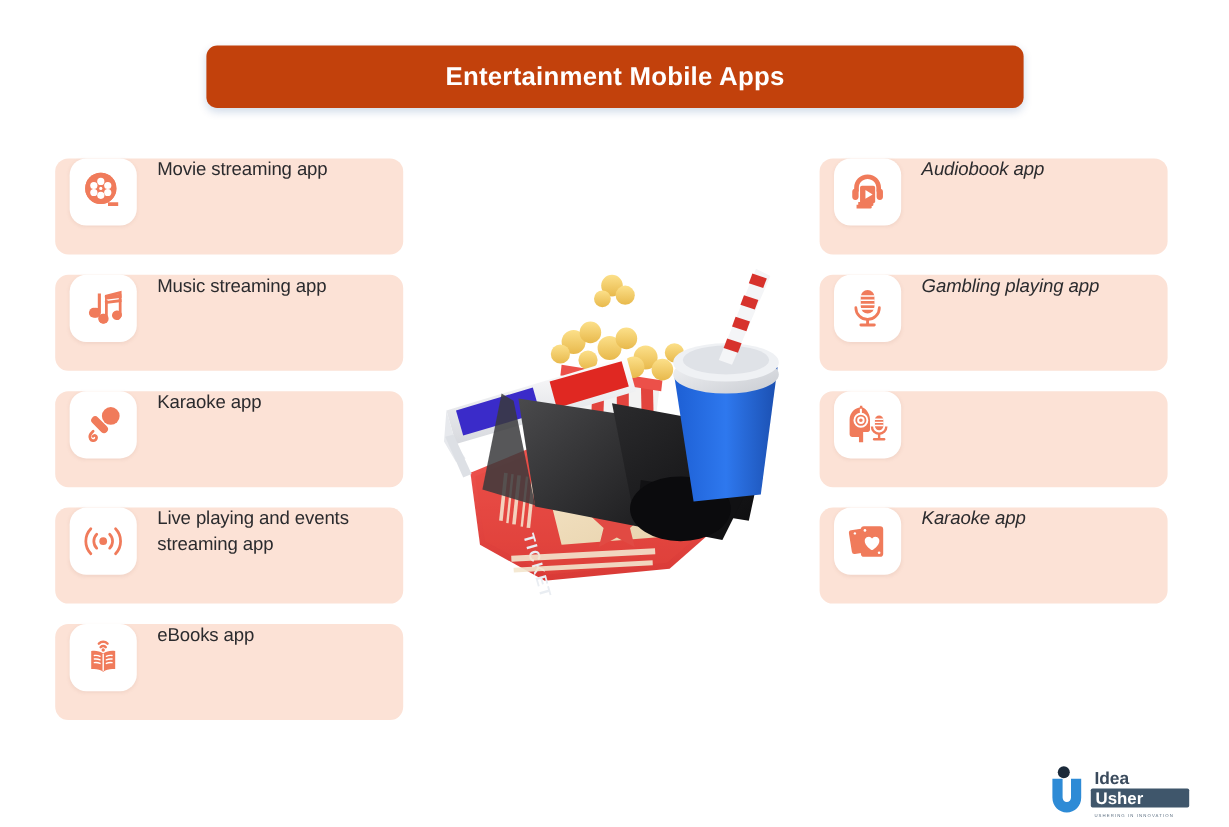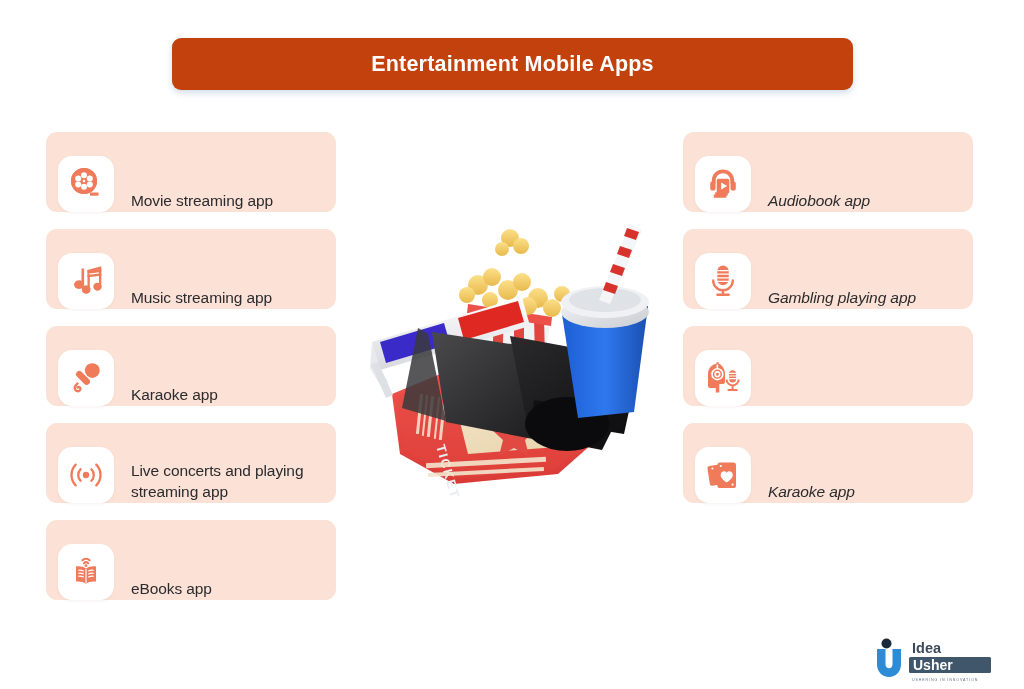--- a/index.html
+++ b/index.html
@@ -47,21 +47,21 @@
     gap: 17px;
   }
   .col-left  { left: 46px; }
   .col-right { left: 683px; font-style: italic; }
 
   .feature-row {
     height: 80px;
     background: #FCE2D6;
     border-radius: 11px;
     display: flex;
-    align-items: flex-end;
+    align-items: flex-start;
     padding-left: 12px;
     box-sizing: border-box;
   }
 
   .icon-tile {
     width: 56px;
     height: 56px;
     min-width: 56px;
     background: #ffffff;
     border-radius: 14px;
@@ -175,21 +175,21 @@
       <svg width="36" height="36" viewBox="0 0 36 36">
         <g fill="none" stroke="#F07B5B" stroke-width="2.3" stroke-linecap="round">
           <path d="M12.6 12.2a8.2 8.2 0 0 0 0 11.6"></path>
           <path d="M23.4 12.2a8.2 8.2 0 0 1 0 11.6"></path>
           <path d="M7.7 7.6a15 15 0 0 0 0 20.8"></path>
           <path d="M28.3 7.6a15 15 0 0 1 0 20.8"></path>
         </g>
         <circle cx="18" cy="18" r="3.2" fill="#F07B5B"></circle>
       </svg>
     </div>
-    <span class="feature-label">Live concerts and playing streaming app</span>
+    <span class="feature-label">Live playing and events streaming app</span>
   </div>
 
   <div class="feature-row">
     <div class="icon-tile">
       <svg width="36" height="36" viewBox="0 0 36 36">
         <g fill="none" stroke="#F07B5B" stroke-width="2.1" stroke-linecap="round">
           <path d="M14.4 6.3a5.2 5.2 0 0 1 7.2 0"></path>
           <path d="M15.9 9.2a3 3 0 0 1 4.2 0"></path>
         </g>
         <circle cx="18" cy="11.7" r="1.4" fill="#F07B5B"></circle>

